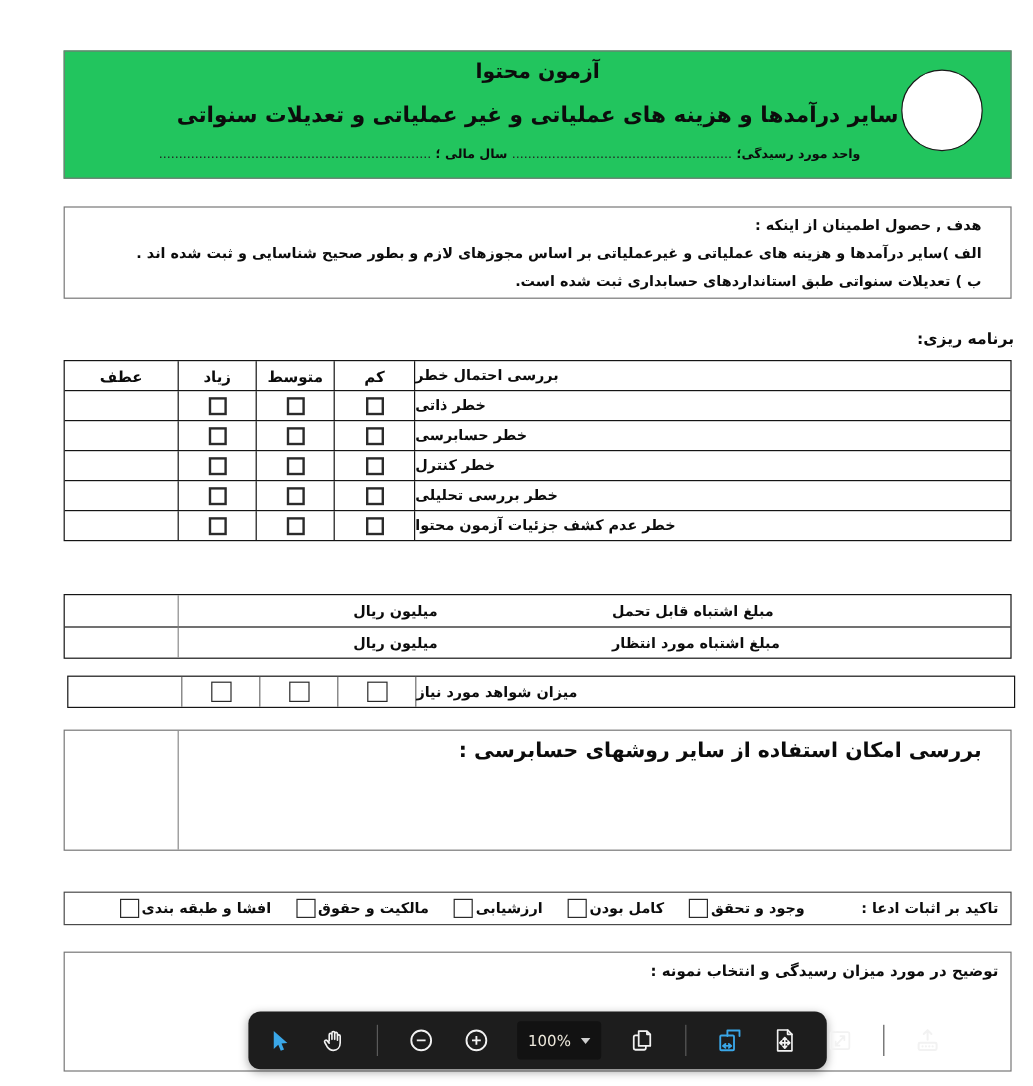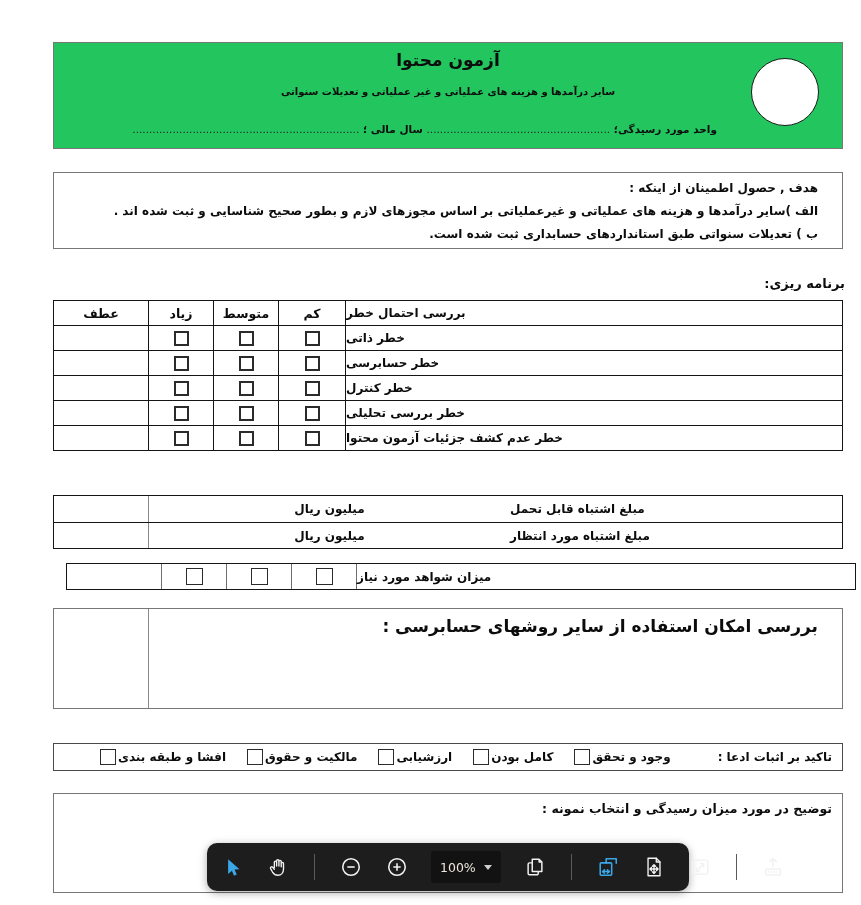--- a/index.html
+++ b/index.html
@@ -11,21 +11,21 @@
   *{margin:0;padding:0;box-sizing:border-box;}
   html,body{background:#ffffff;}
   body{font-family:"DejaVu Sans",sans-serif;}
   .stage{position:relative;width:861px;height:905px;background:#fff;overflow:hidden;direction:rtl;}
   .doc-text{color:#0c0c0c;font-weight:700;}
 
   
   .header-box{position:absolute;left:53px;top:42px;width:790px;height:107px;border:1.5px solid #777;background:#22c55e;}
   .logo-circle{position:absolute;top:15px;left:auto;right:23px;width:68px;height:68px;border:1.6px solid #1a1a1a;border-radius:50%;background:#fff;}
   .h-title{position:absolute;top:7px;right:0;width:100%;text-align:center;font-size:17px;}
-  .h-subtitle{position:absolute;top:43px;right:60px;width:calc(100% - 120px);text-align:center;font-size:10px;}
+  .h-subtitle{position:absolute;top:43px;right:60px;width:calc(100% - 120px);text-align:center;font-size:18px;}
   .h-unitline{position:absolute;top:80px;right:125px;left:14px;font-size:10.5px;white-space:nowrap;overflow:hidden;}
   .dots{letter-spacing:0.6px;font-weight:400;color:#222;}
 
   
   .objective-box{position:absolute;left:53px;top:172px;width:790px;height:77px;border:1.2px solid #777;padding:4px 24px 0 10px;}
   .objective-box div{font-size:12px;line-height:23px;text-align:right;}
 
   
   .planning-heading{position:absolute;top:276px;right:16px;font-size:13px;}
   .risk-table{position:absolute;left:53px;top:300px;width:790px;border:1.6px solid #151515;direction:ltr;}
@@ -40,21 +40,21 @@
 
   
   .amounts-table{position:absolute;left:53px;top:495px;width:790px;border:1.4px solid #151515;direction:ltr;}
   .arow{display:flex;height:26px;}
   .arow + .arow{border-top:1px solid #151515;}
   .a-empty{width:94px;}
   .a-unit{width:362px;border-left:1px solid #8a8a8a;display:flex;align-items:center;justify-content:center;font-size:12px;direction:rtl;}
   .a-label{flex:1;display:flex;align-items:center;justify-content:flex-end;direction:rtl;padding-right:8px;font-size:12px;}
 
   
-  .evidence-row{position:absolute;left:66px;top:563px;width:790px;height:27px;border:1.4px solid #151515;display:flex;direction:ltr;}
+  .evidence-row{position:absolute;left:56px;top:563px;width:790px;height:27px;border:1.4px solid #151515;display:flex;direction:ltr;}
   .e-empty{width:94px;}
   .e-cb{width:65px;border-left:1px solid #6f6f6f;display:flex;align-items:center;justify-content:center;}
   .e-cb .cb{width:17px;height:17px;border-width:1.8px;}
   .e-label{flex:1;border-left:1px solid #6f6f6f;display:flex;align-items:center;justify-content:flex-end;direction:rtl;padding-right:8px;font-size:12px;}
 
   
   .methods-box{position:absolute;left:53px;top:608px;width:790px;height:101px;border:1.2px solid #777;}
   .methods-divider{position:absolute;top:0;bottom:0;left:94px;width:0;border-left:1px solid #8a8a8a;}
   .methods-label{position:absolute;top:7px;right:24px;font-size:17px;}
 

